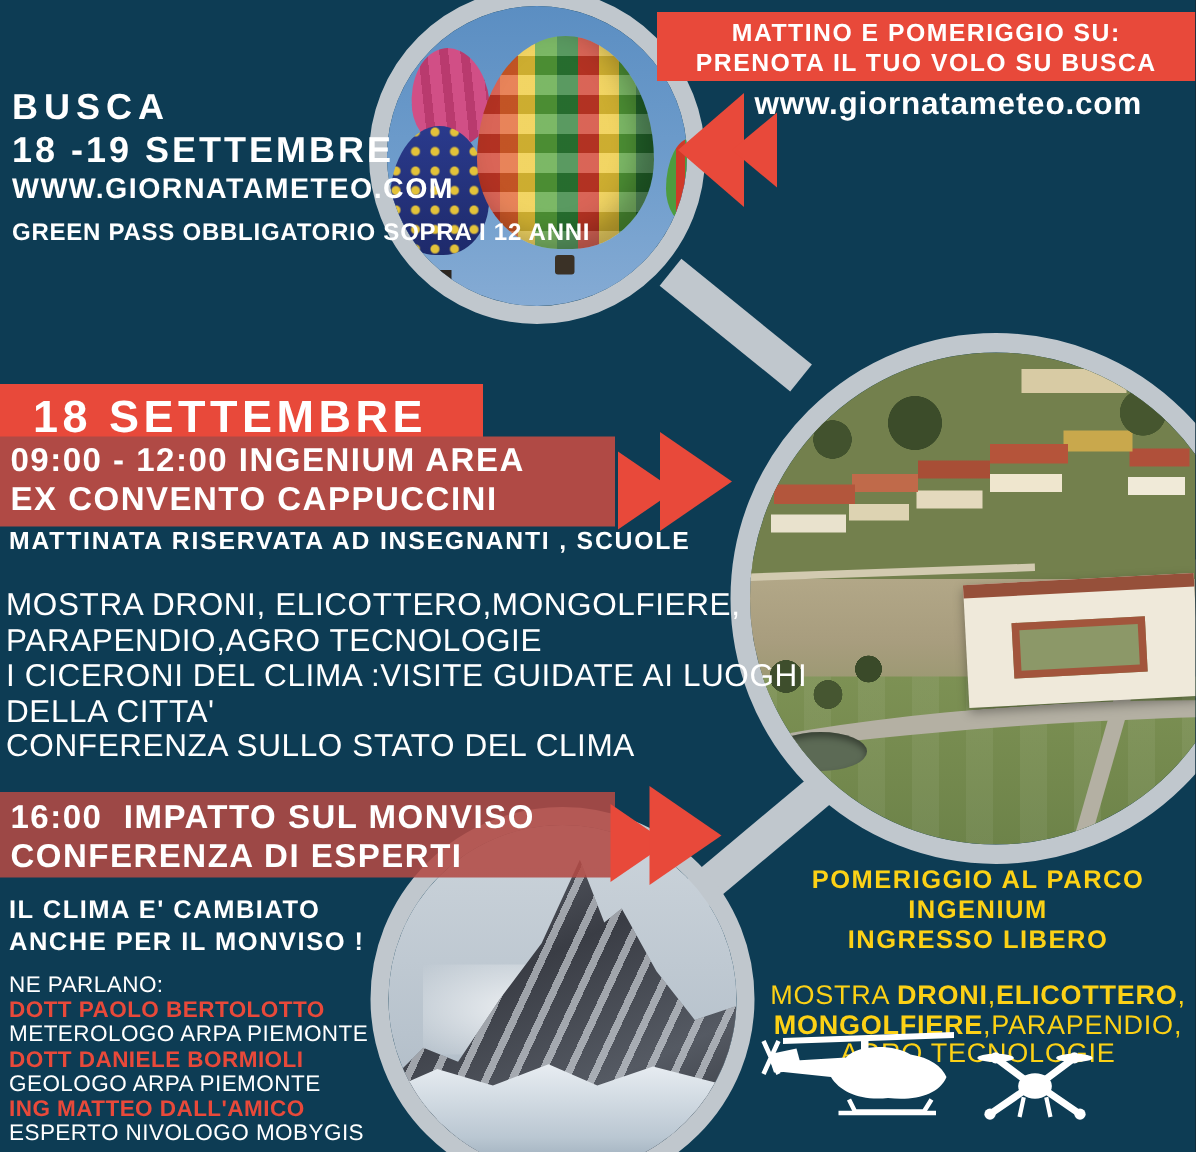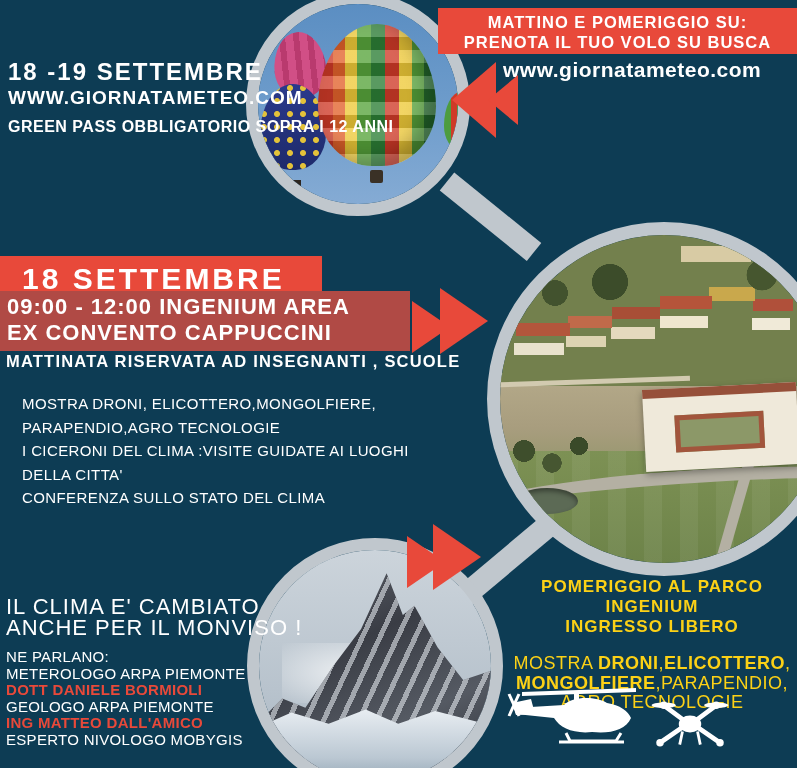--- a/index.html
+++ b/index.html
@@ -81,25 +81,25 @@
   .h-site{font-weight:700;font-size:19px;letter-spacing:1px;margin-bottom:12px;}
   .h-note{font-weight:700;font-size:16px;letter-spacing:0.5px;}
   .booking-box{left:438px;top:8px;width:359px;height:46px;background:#e8493a;text-align:center;padding-top:4px;
     font-weight:700;font-size:16.5px;line-height:20px;letter-spacing:1px;}
   .booking-url{left:503px;top:58px;font-weight:700;font-size:21px;letter-spacing:0.5px;}
   .banner-day{left:0;top:228px;width:322px;height:45px;background:#e8493a;line-height:45px;
     font-weight:700;font-size:30px;letter-spacing:3px;padding-left:22px;margin-top:28px;}
   .banner-morning{left:0;top:291px;width:410px;height:60px;background:#b04a45;padding:3px 0 0 7px;
     font-weight:700;font-size:22px;line-height:26px;letter-spacing:1px;}
   .note-mattinata{left:6px;top:352px;font-weight:700;font-size:16.5px;letter-spacing:1.2px;}
-  .program{left:22px;top:392px;font-size:15px;line-height:23.5px;letter-spacing:0.4px;}
+  .program{left:4px;top:392px;font-size:21px;line-height:23.5px;letter-spacing:0.4px;}
   .banner-evening{left:0;top:528px;width:410px;height:57px;background:rgba(178,74,68,0.88);padding:4px 0 0 7px;
     font-weight:700;font-size:22px;line-height:26px;letter-spacing:1px;}
   .pre{white-space:pre-wrap;}
-  .claim{left:6px;top:596px;font-weight:400;font-size:22px;line-height:21px;letter-spacing:1px;}
+  .claim{left:6px;top:596px;font-weight:700;font-size:17px;line-height:21px;letter-spacing:1px;}
   .speakers{left:6px;top:649px;font-size:15px;line-height:16.5px;letter-spacing:0.3px;}
   .sp-name{color:#e8493a;font-weight:700;}
   .park-title{left:502px;top:577px;width:300px;text-align:center;color:#fcd116;
     font-weight:700;font-size:17px;line-height:20px;letter-spacing:1px;}
   .park-mostra{left:502px;top:654px;width:300px;text-align:center;color:#fcd116;
     font-size:18px;line-height:19.5px;letter-spacing:0.5px;}
   .seg-b{font-weight:700;}
   
   .arrow{position:absolute;z-index:3;}
   .tri{position:absolute;width:0;height:0;}
@@ -154,20 +154,21 @@
   </div>
 
   <div class="circle mountain-circle">
     <div class="m-sky"></div>
     <div class="m-haze"></div>
     <div class="m-rock"></div>
     <div class="m-snow"></div>
   </div>
 
   <div class="z3 header-block">
+    <div class="h-city">BUSCA</div>
     <div class="h-dates">18 -19 SETTEMBRE</div>
     <div class="h-site">WWW.GIORNATAMETEO.COM</div>
     <div class="h-note">GREEN PASS OBBLIGATORIO SOPRA I 12 ANNI</div>
   </div>
 
   <div class="z3 booking-box">
     <div>MATTINO E POMERIGGIO SU:</div>
     <div>PRENOTA IL TUO VOLO SU BUSCA</div>
   </div>
   <div class="z3 booking-url">www.giornatameteo.com</div>
@@ -188,30 +189,35 @@
   </div>
   <div class="z3 note-mattinata">MATTINATA RISERVATA AD INSEGNANTI , SCUOLE</div>
   <div class="z3 program">
     <div>MOSTRA DRONI, ELICOTTERO,MONGOLFIERE,</div>
     <div>PARAPENDIO,AGRO TECNOLOGIE</div>
     <div>I CICERONI DEL CLIMA :VISITE GUIDATE AI LUOGHI</div>
     <div>DELLA CITTA'</div>
     <div>CONFERENZA SULLO STATO DEL CLIMA</div>
   </div>
 
+  <div class="z3 banner-evening">
+    <div class="pre">16:00  IMPATTO SUL MONVISO</div>
+    <div>CONFERENZA DI ESPERTI</div>
+  </div>
   <div class="arrow arrow-right arrow-evening">
     <div class="tri t2"></div>
     <div class="tri t1"></div>
   </div>
   <div class="z3 claim">
     <div>IL CLIMA E' CAMBIATO</div>
     <div>ANCHE PER IL MONVISO !</div>
   </div>
   <div class="z3 speakers">
     <div class="sp-intro">NE PARLANO:</div>
+    <div class="sp-name">DOTT PAOLO BERTOLOTTO</div>
     <div class="sp-role">METEROLOGO ARPA PIEMONTE</div>
     <div class="sp-name">DOTT DANIELE BORMIOLI</div>
     <div class="sp-role">GEOLOGO ARPA PIEMONTE</div>
     <div class="sp-name">ING MATTEO DALL'AMICO</div>
     <div class="sp-role">ESPERTO NIVOLOGO MOBYGIS</div>
   </div>
 
   <div class="z3 park-title">
     <div>POMERIGGIO AL PARCO</div>
     <div>INGENIUM</div>

